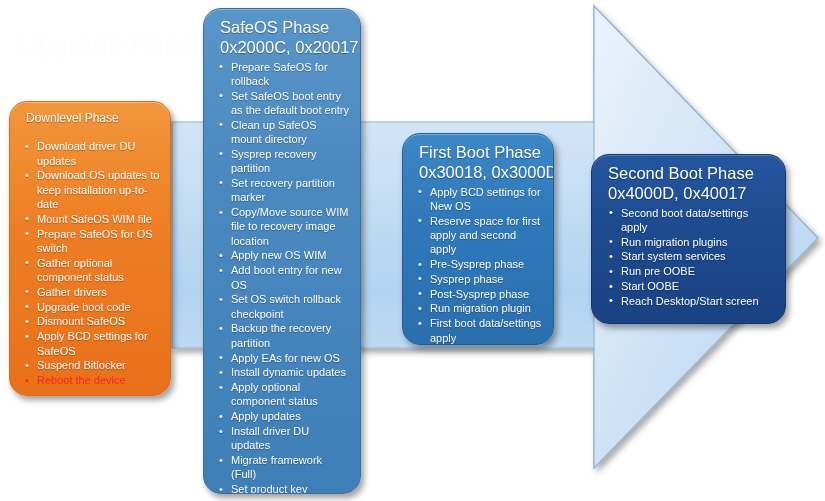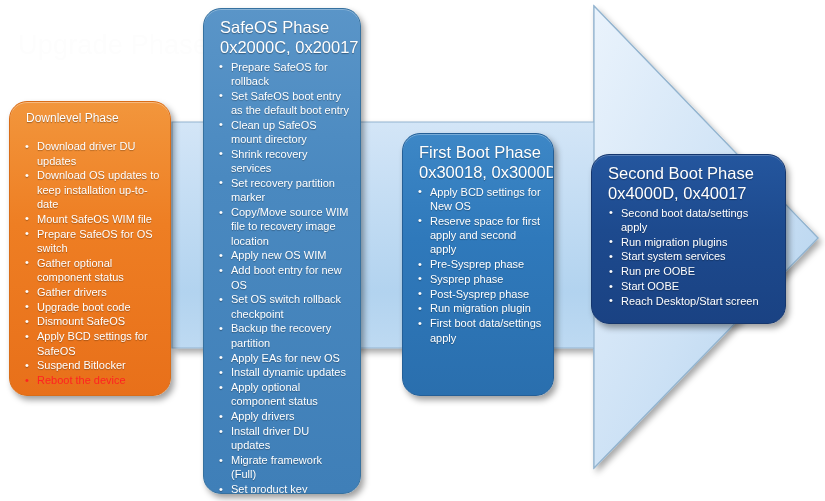--- a/index.html
+++ b/index.html
@@ -101,21 +101,21 @@
   #box-downlevel .phase-title { font-size: 12px; margin-bottom: 14px; }
 
   #box-safeos {
     left: 203px; top: 8px;    width: 158px; height: 486px;
     background: linear-gradient(180deg, #5a95c8 0%, #4a89c0 35%, #3f7fb8 100%);
     border: 1px solid #36719f;
     box-shadow: 3px 4px 6px rgba(0,0,0,0.38), inset 0 1px 0 rgba(255,255,255,0.30);
   }
 
   #box-firstboot {
-    left: 402px; top: 133px;  width: 152px; height: 263px;
+    left: 402px; top: 133px;  width: 152px; height: 212px;
     background: linear-gradient(180deg, #3d87c6 0%, #2f79bb 40%, #2a6fae 100%);
     border: 1px solid #245f97;
     box-shadow: 3px 4px 6px rgba(0,0,0,0.38), inset 0 1px 0 rgba(255,255,255,0.30);
   }
 
   #box-secondboot {
     left: 591px; top: 154px;  width: 195px; height: 170px;
     background: linear-gradient(180deg, #24569e 0%, #1d4a8e 45%, #1a4283 100%);
     border: 1px solid #15366d;
     box-shadow: 3px 4px 6px rgba(0,0,0,0.38), inset 0 1px 0 rgba(255,255,255,0.22);
@@ -170,31 +170,31 @@
     </ul>
   </div>
 
   <div class="phase-box" id="box-safeos">
     <div class="phase-title">SafeOS Phase</div>
     <div class="phase-code">0x2000C, 0x20017</div>
     <ul class="steps">
       <li>Prepare SafeOS for rollback</li>
       <li>Set SafeOS boot entry as the default boot entry</li>
       <li>Clean up SafeOS mount directory</li>
-      <li>Shrink recovery services</li>
+      <li>Sysprep recovery partition</li>
       <li>Set recovery partition marker</li>
       <li>Copy/Move source WIM file to recovery image location</li>
       <li>Apply new OS WIM</li>
       <li>Add boot entry for new OS</li>
       <li>Set OS switch rollback checkpoint</li>
       <li>Backup the recovery partition</li>
       <li>Apply EAs for new OS</li>
       <li>Install dynamic updates</li>
       <li>Apply optional component status</li>
-      <li>Apply drivers</li>
+      <li>Apply updates</li>
       <li>Install driver DU updates</li>
       <li>Migrate framework (Full)</li>
       <li>Set product key</li>
       <li>Install OS updates (DU)</li>
 
     </ul>
   </div>
 
   <div class="phase-box" id="box-firstboot">
     <div class="phase-title">First Boot Phase</div>

